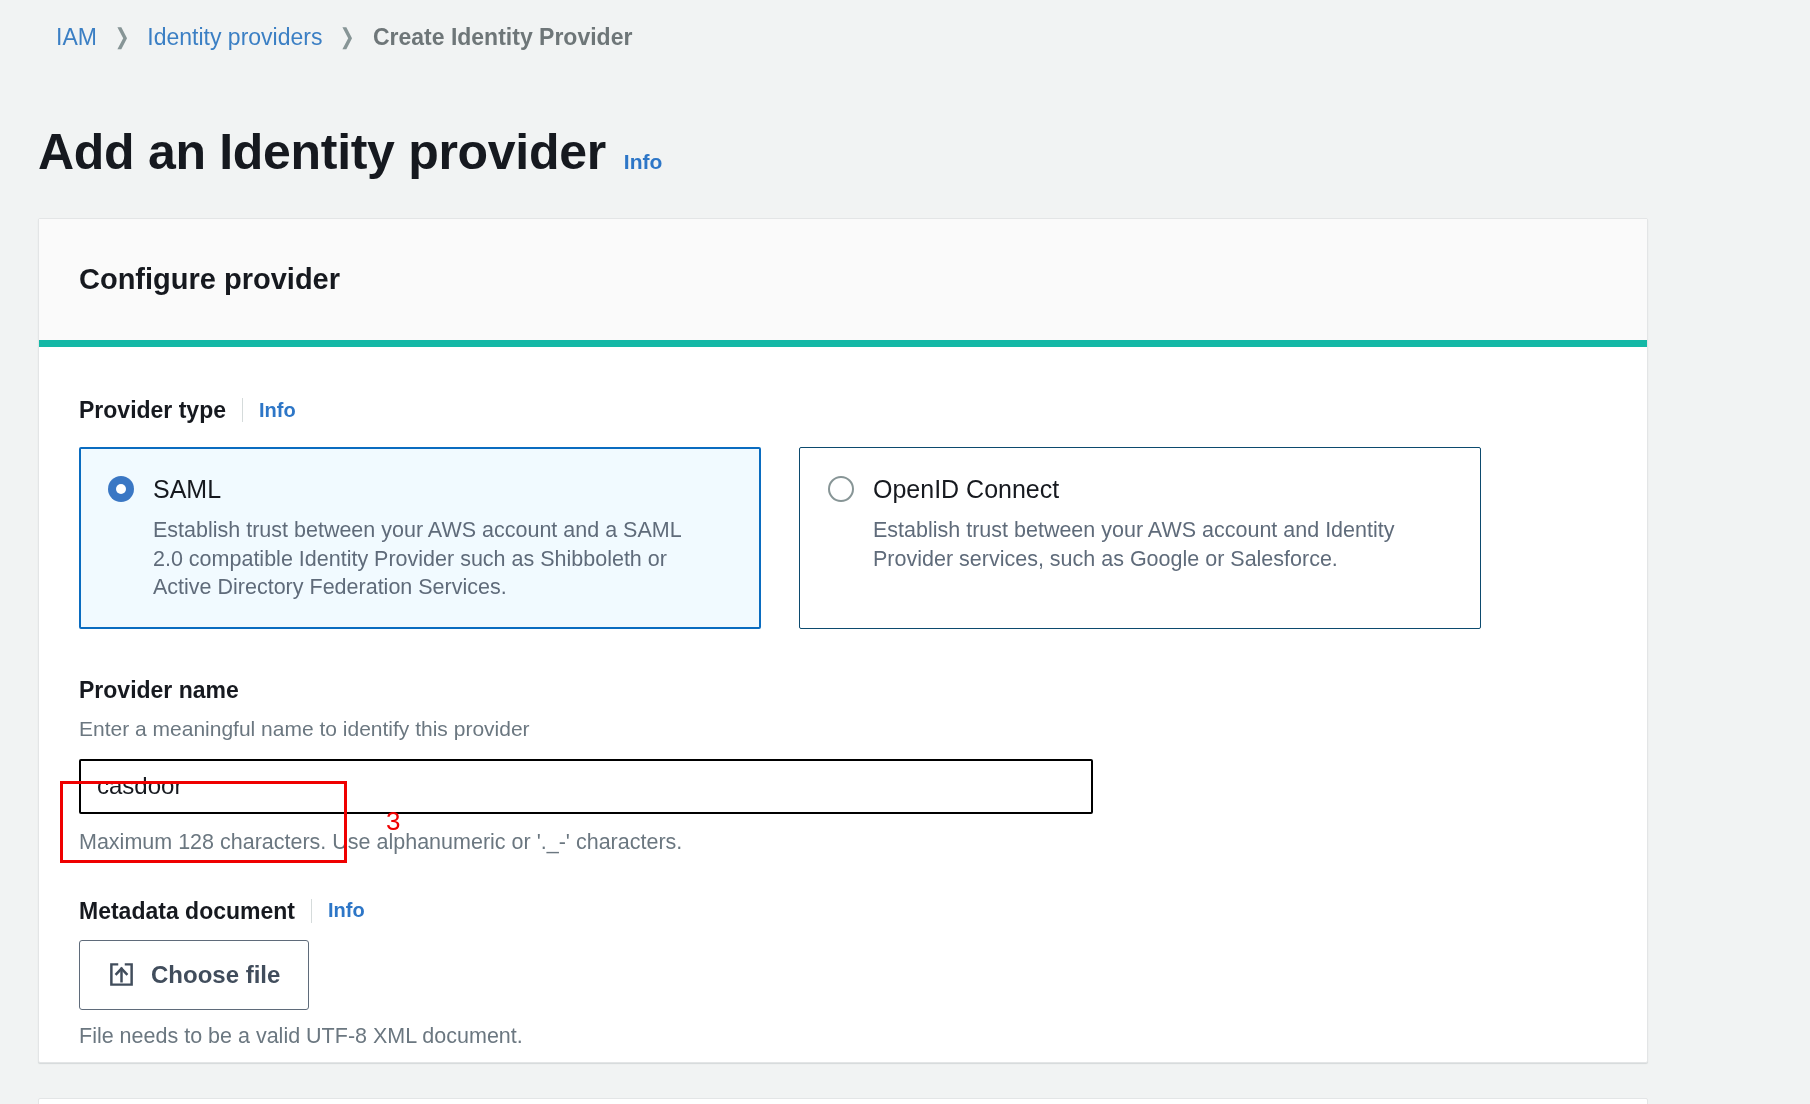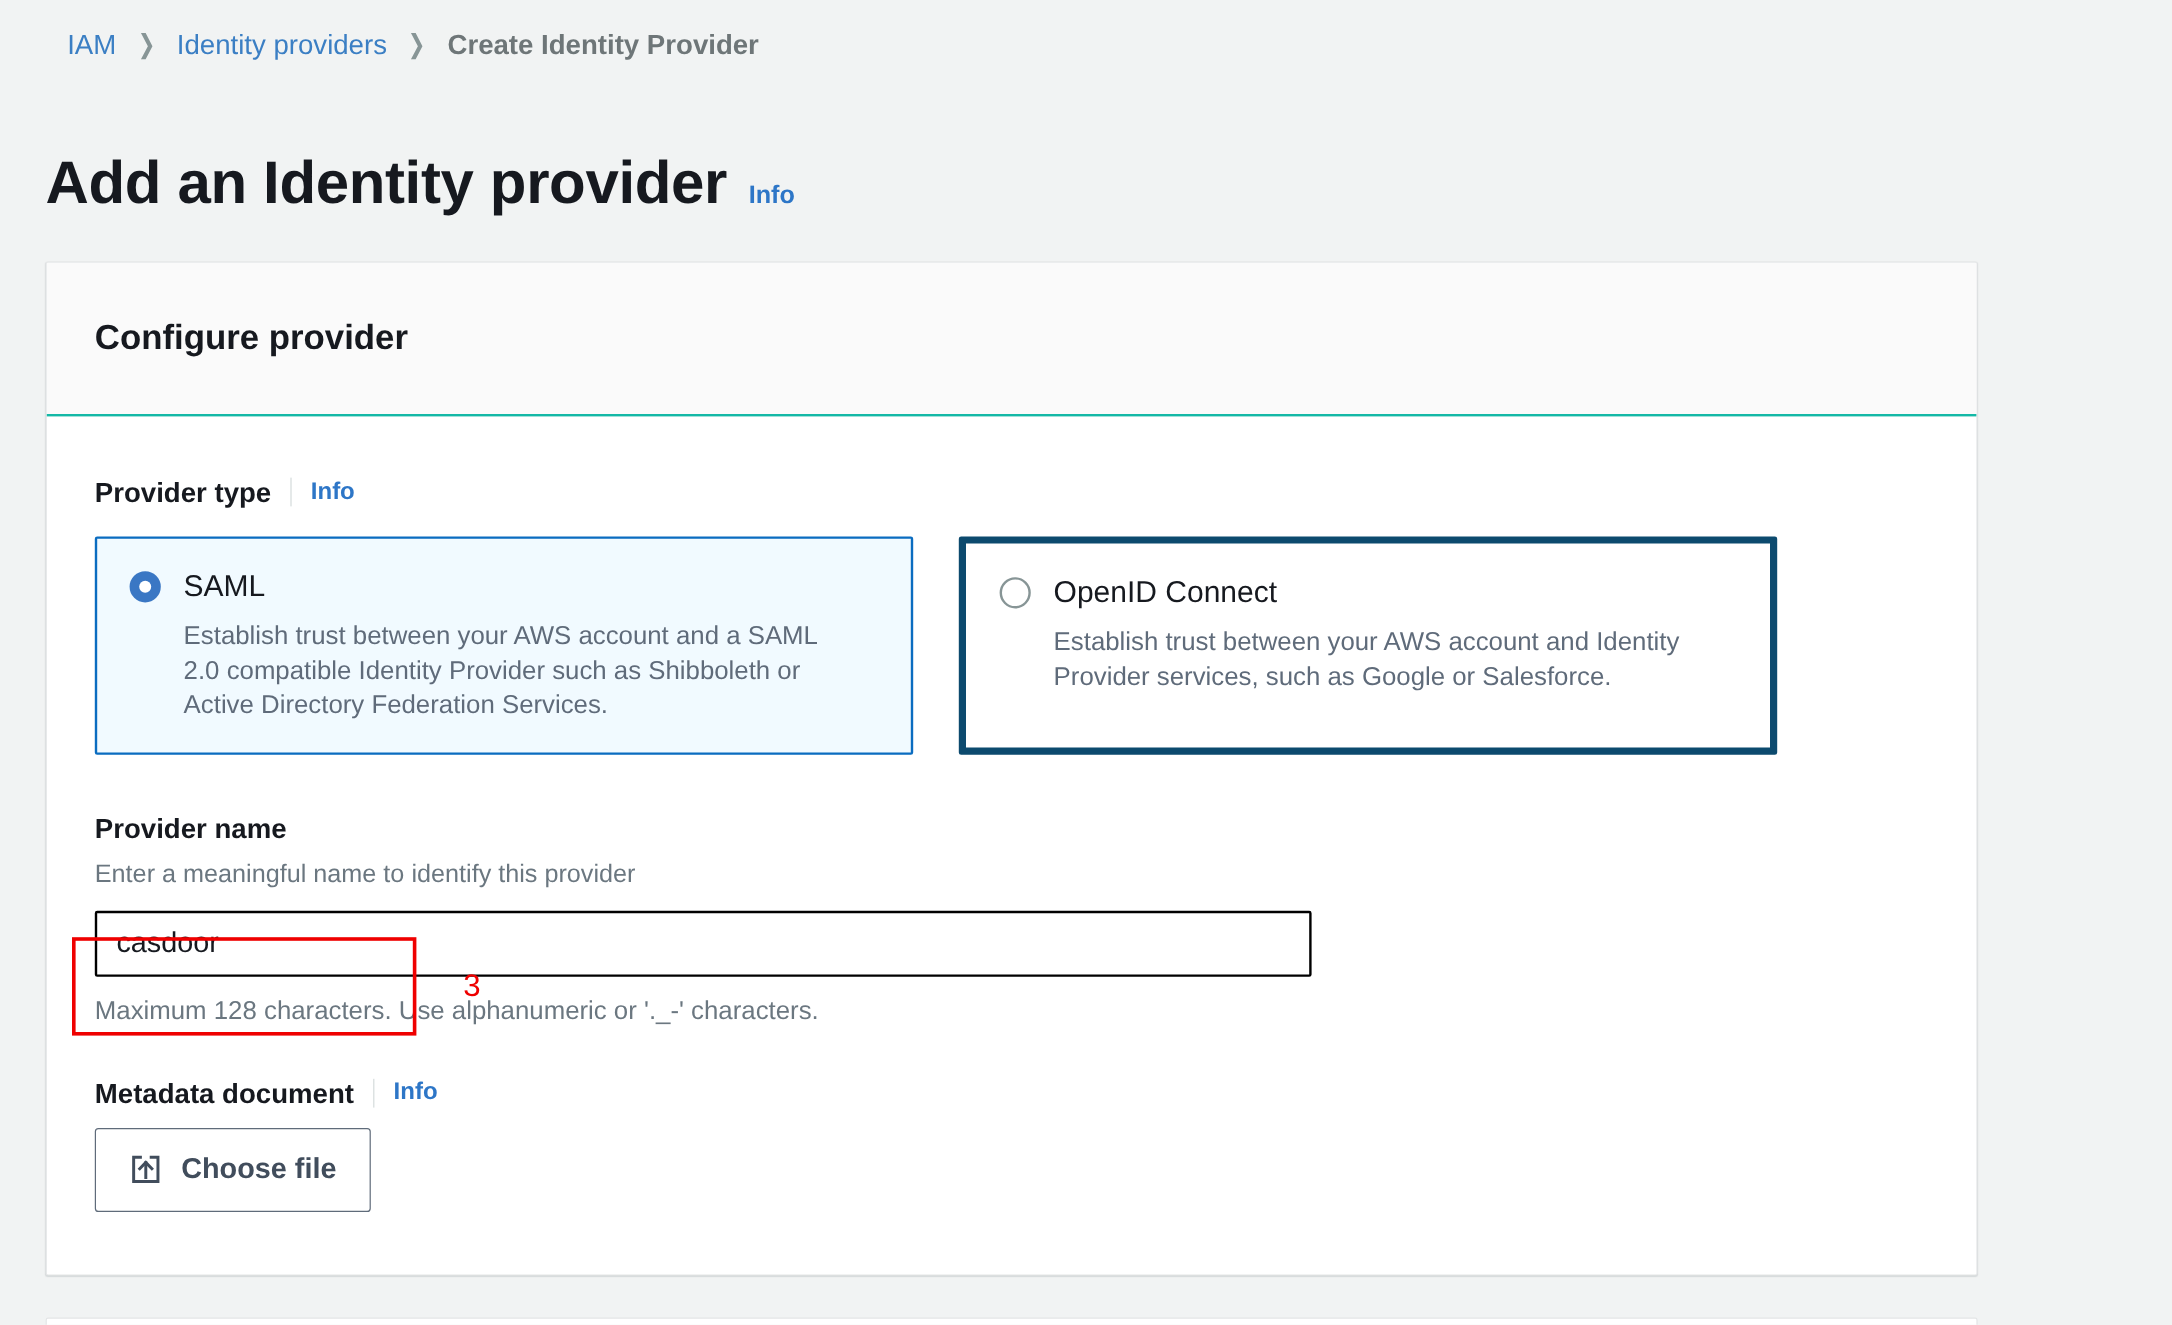--- a/index.html
+++ b/index.html
@@ -80,21 +80,21 @@
     width: 1610px;
     height: 845px;
     background: #ffffff;
     border: 1px solid #e3e5e6;
     border-radius: 2px;
     box-shadow: 0 1px 1px rgba(0,28,36,0.12);
   }
   .panel-header {
     height: 128px;
     background: #fafafa;
-    border-bottom: 2px solid #14b8a6;
+    border-bottom: 7px solid #14b8a6;
     display: flex;
     align-items: center;
     padding-left: 40px;
   }
   .panel-header-title {
     font-size: 29px;
     font-weight: bold;
     color: #16191f;
   }
   .panel-body {
@@ -126,21 +126,21 @@
   }
 
   
   .tiles {
     display: flex;
     gap: 38px;
     margin-top: 22px;
   }
   .tile {
     width: 682px;
-    border: 6px solid #0c4a6e;
+    border: 1px solid #0c4a6e;
     border-radius: 2px;
     background: #ffffff;
     padding: 26px 30px 26px 28px;
     cursor: pointer;
     min-height: 168px;
   }
   .tile.selected {
     border: 2px solid #0a6cc0;
     background: #f1faff;
     padding: 25px 29px 25px 27px;
@@ -348,20 +348,21 @@
           <span>
             <svg class="upload-icon" viewBox="0 0 24 24" fill="none" stroke="#414d5c" stroke-width="2.2" stroke-linecap="square" stroke-linejoin="miter">
               <path d="M8 3 H3 V21 H21 V3 H16"></path>
               <path d="M12 18 V7"></path>
               <path d="M7.5 11.5 L12 6.8 L16.5 11.5"></path>
             </svg>
           </span>
           <span>Choose file</span>
         </button>
 
+        <div class="helper-text">File needs to be a valid UTF-8 XML document.</div>
       </div>
 
     </div>
   </section>
 
   <div class="panel-next"></div>
 
   <div class="annot-box"></div>
   <div class="annot-num">3</div>
 

